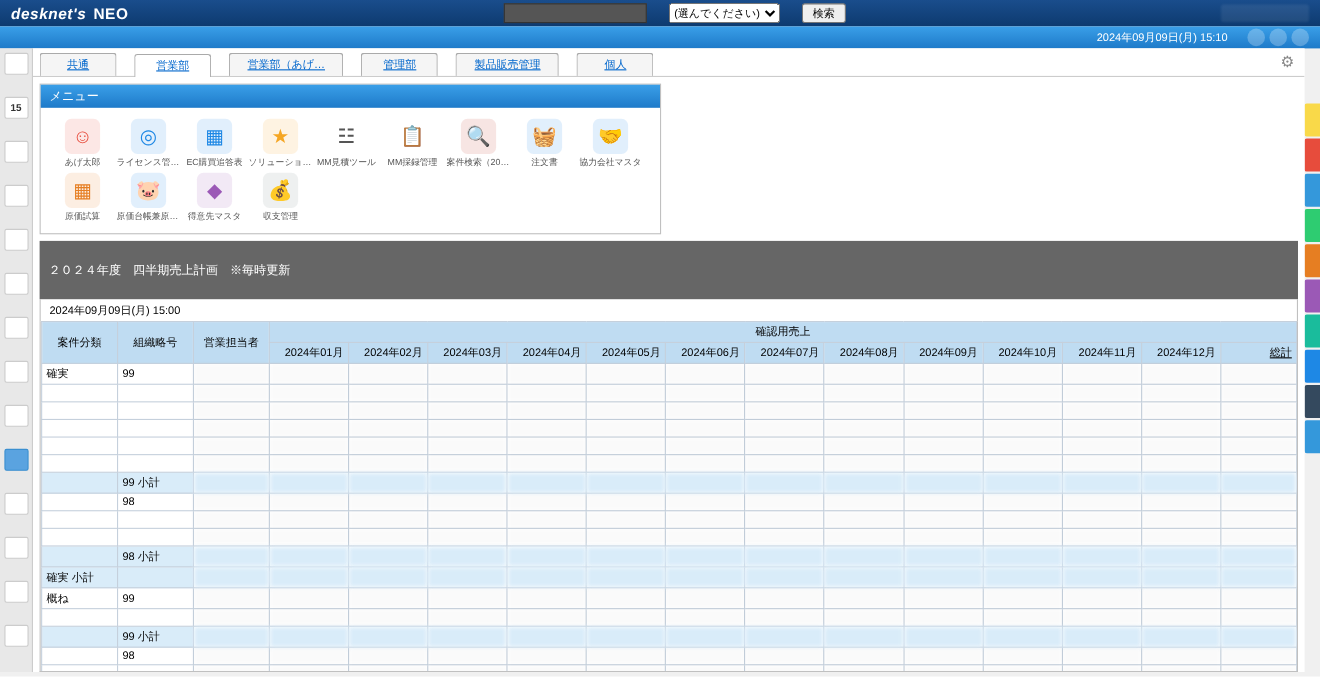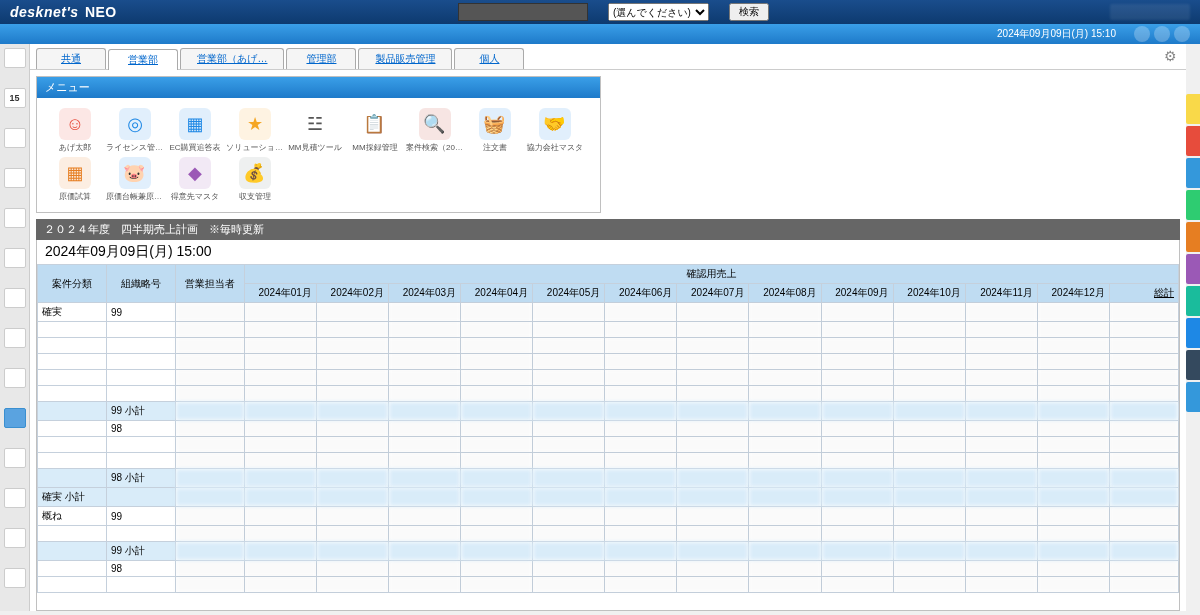--- a/index.html
+++ b/index.html
@@ -23,41 +23,41 @@
 .left-rail { width: 30px; background: #e8e8e8; border-right: 1px solid #ccc; display: flex; flex-direction: column; align-items: center; padding-top: 4px; gap: 20px; }
 .left-rail .ritem { width: 22px; height: 20px; background: #fff; border: 1px solid #ccc; border-radius: 2px; cursor: pointer; display: flex; align-items: center; justify-content: center; font-size: 9px; }
 .left-rail .cal { background: #fff; color: #333; font-weight: bold; }
 .left-rail .active { background: #5aa3e0; border-color: #3a8fd0; }
 
 .right-rail { width: 14px; display: flex; flex-direction: column; gap: 2px; padding-top: 50px; }
 .right-rail .tab { height: 30px; border-radius: 2px 0 0 2px; cursor: pointer; }
 
 .content { flex: 1; background: #fff; overflow: hidden; display: flex; flex-direction: column; position: relative; }
 
-.tabrow { display: flex; gap: 2px; padding: 4px 6px 0; background: #fff; border-bottom: 1px solid #ccc; }
+.tabrow { display: flex; gap: 16px; padding: 4px 6px 0; background: #fff; border-bottom: 1px solid #ccc; }
 .tabrow .tab { padding: 3px 16px; font-size: 10px; color: #0066cc; text-decoration: underline; border: 1px solid #aaa; border-bottom: none; background: #f5f5f5; border-radius: 3px 3px 0 0; cursor: pointer; min-width: 70px; text-align: center; }
 .tabrow .tab.active { background: #fff; position: relative; top: 1px; text-decoration: underline; }
 .gear { margin-left: auto; width: 16px; height: 16px; color: #888; font-size: 14px; cursor: pointer; }
 
 .panels { display: flex; gap: 10px; padding: 6px; }
 .panel { border: 1px solid #c0c0c0; background: #fff; }
 .panel-hdr { background: linear-gradient(to bottom, #3a9fe8, #1e7ac9); color: #fff; padding: 3px 8px; font-size: 11px; }
 .menu-panel { width: 565px; }
 .menu-grid { display: flex; flex-wrap: wrap; padding: 8px; gap: 0; }
 .menu-item { width: 60px; display: flex; flex-direction: column; align-items: center; cursor: pointer; padding: 2px; }
 .menu-icon { width: 32px; height: 32px; border-radius: 6px; margin-bottom: 2px; display: flex; align-items: center; justify-content: center; }
 .menu-label { font-size: 8px; color: #555; text-align: center; white-space: nowrap; overflow: hidden; text-overflow: ellipsis; width: 58px; }
 
 .deal-panel { flex: 1; }
 .deal-body { padding: 10px 20px; font-size: 10px; color: #999; }
 .deal-body .bl { height: 10px; background: rgba(0,0,0,0.06); margin: 3px 0; border-radius: 2px; filter: blur(2px); }
 .deal-body .link { color: #0066cc; text-decoration: underline; filter: blur(2px); }
 
-.report-hdr { background: #666; color: #fff; padding: 3px 8px; font-size: 11px; margin: 0 6px; }
-.report-sub { padding: 3px 8px; font-size: 14px; margin: 0 6px; border-left: 1px solid #c0c0c0; border-right: 1px solid #c0c0c0; }
+.report-hdr { background: #666; color: #fff; padding: 19px 8px; font-size: 11px; margin: 0 6px; }
+.report-sub { padding: 3px 8px; font-size: 10px; margin: 0 6px; border-left: 1px solid #c0c0c0; border-right: 1px solid #c0c0c0; }
 
 .table-wrap { margin: 0 6px; border: 1px solid #c0c0c0; border-top: none; flex: 1; overflow: auto; }
 table { border-collapse: collapse; width: 100%; font-size: 10px; }
 th, td { border: 1px solid #c5d0dc; padding: 2px 4px; text-align: left; white-space: nowrap; height: 16px; }
 thead th { background: #bfdcf2; font-weight: normal; text-align: center; }
 thead tr:first-child th.group { background: #bfdcf2; }
 .col-cat { width: 65px; }
 .col-org { width: 65px; }
 .col-rep { width: 65px; }
 .col-mon { width: 68px; text-align: right; }

